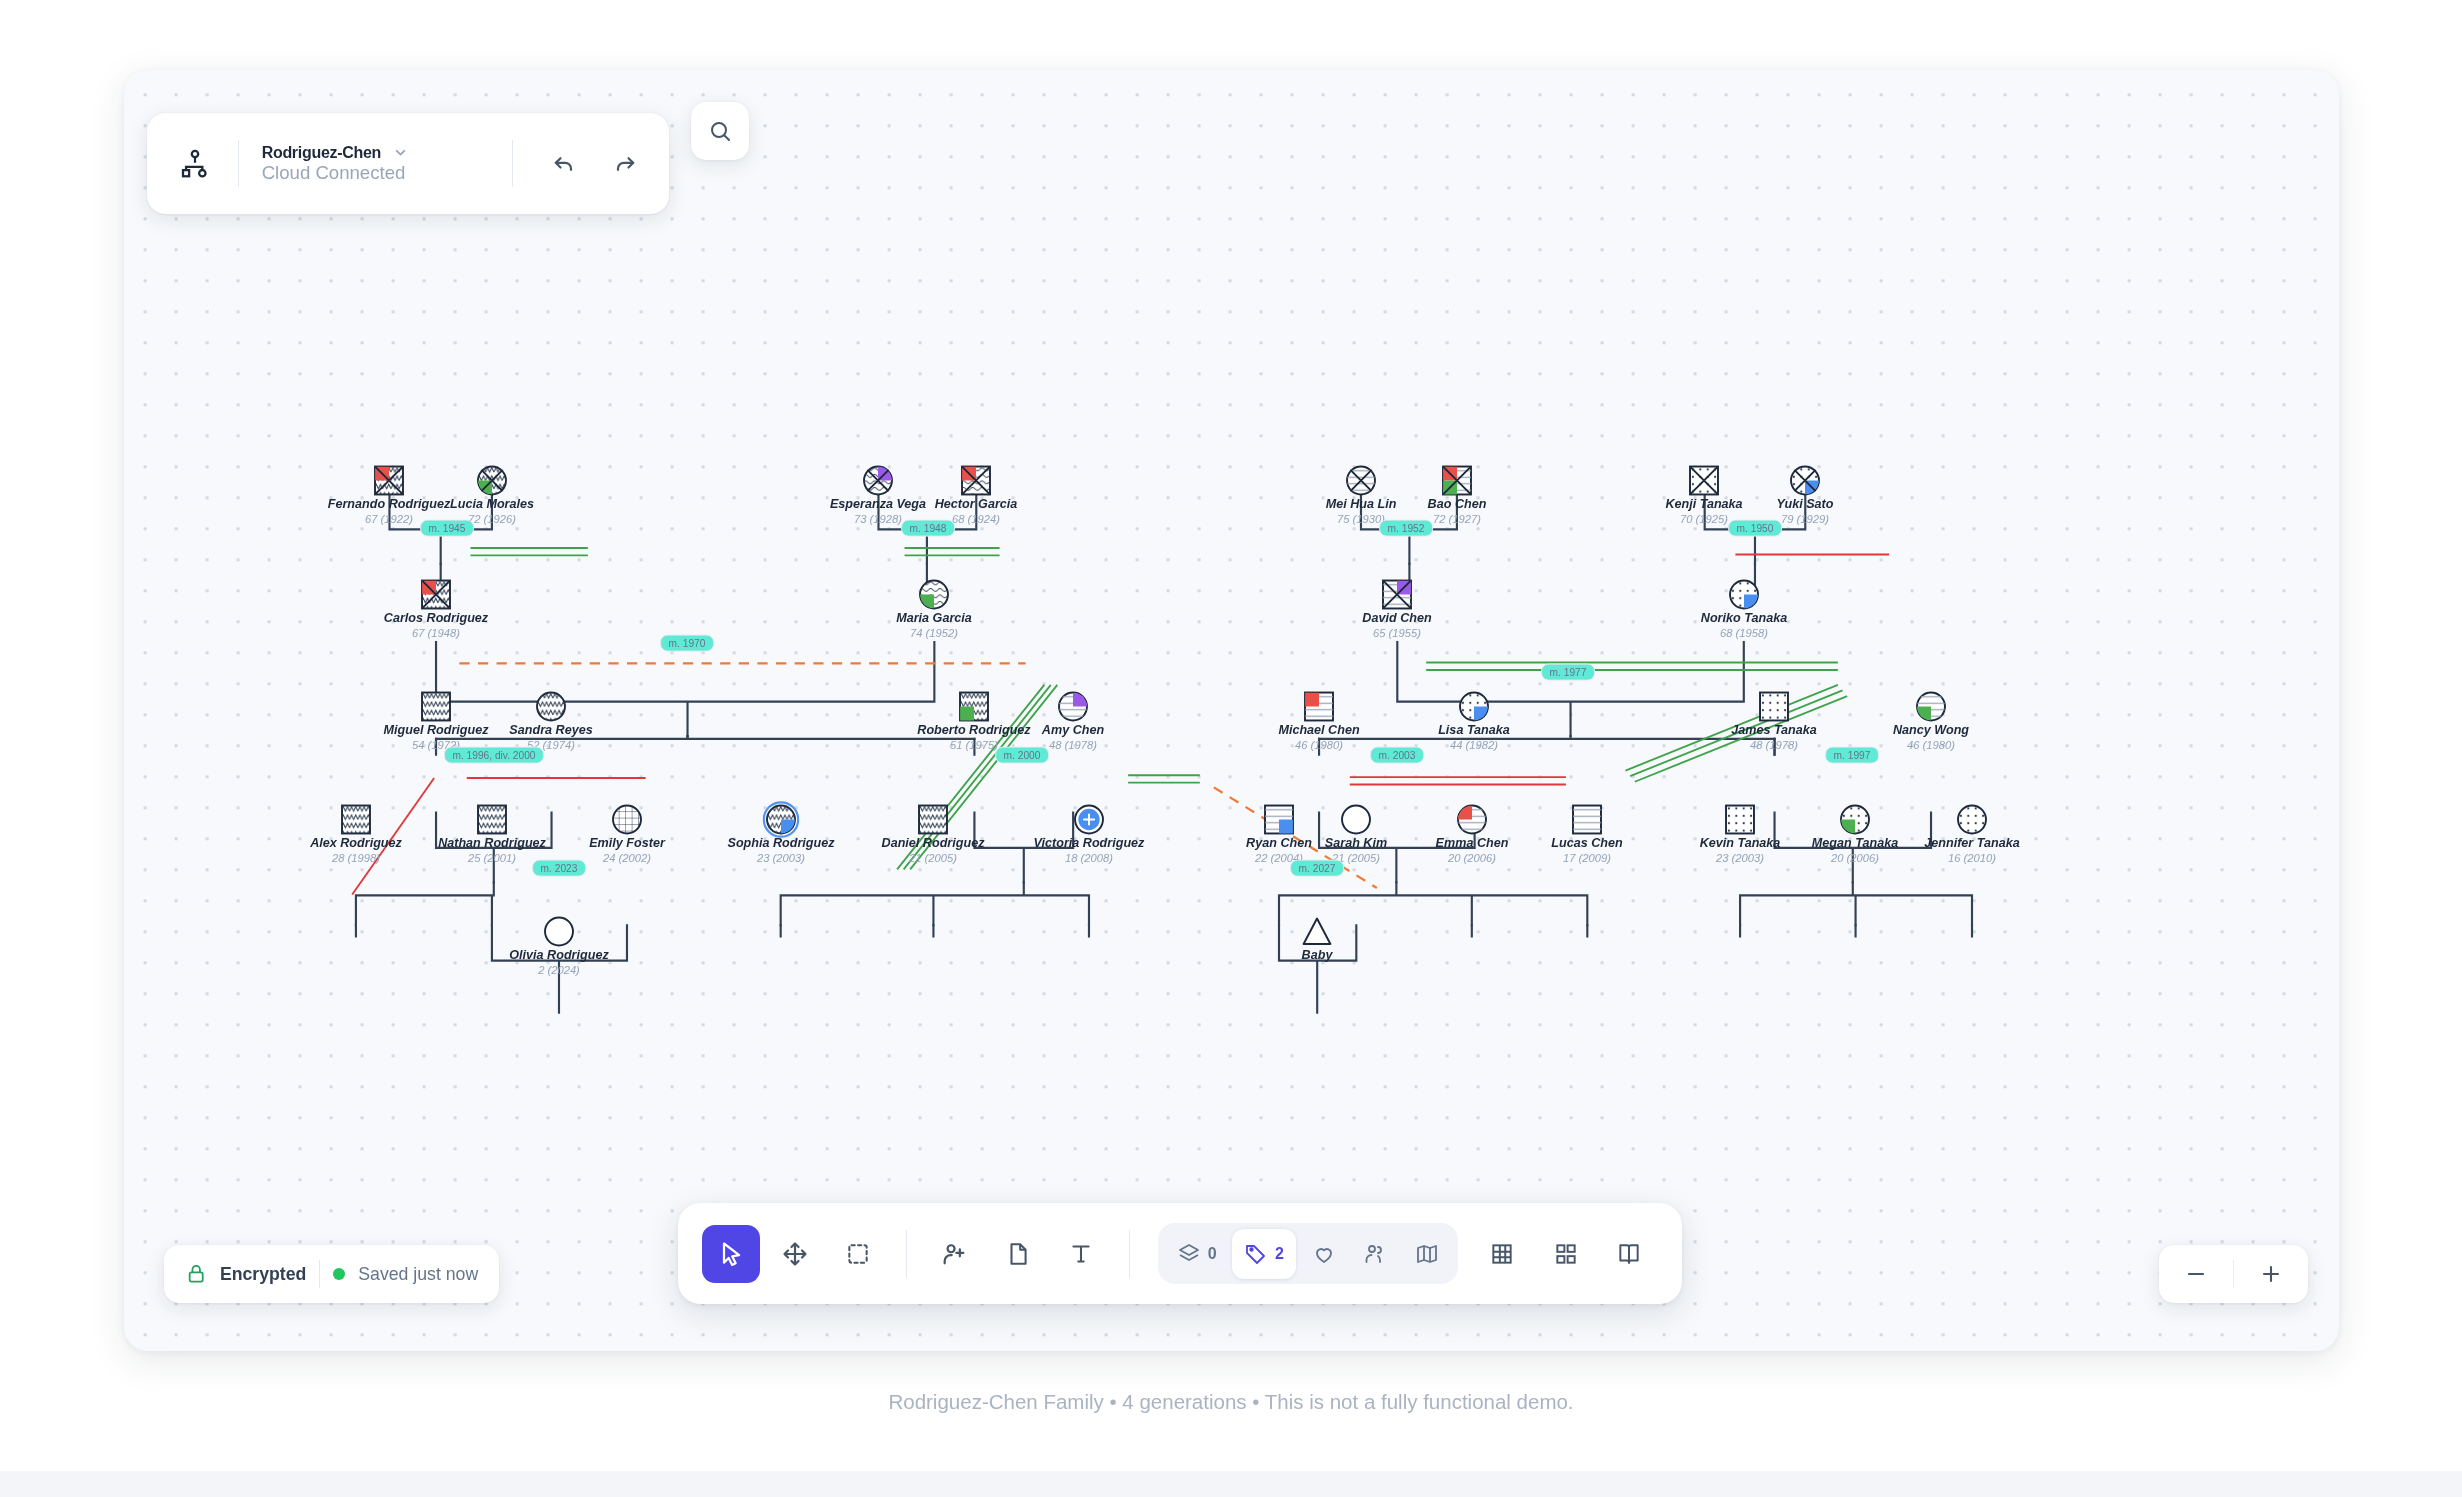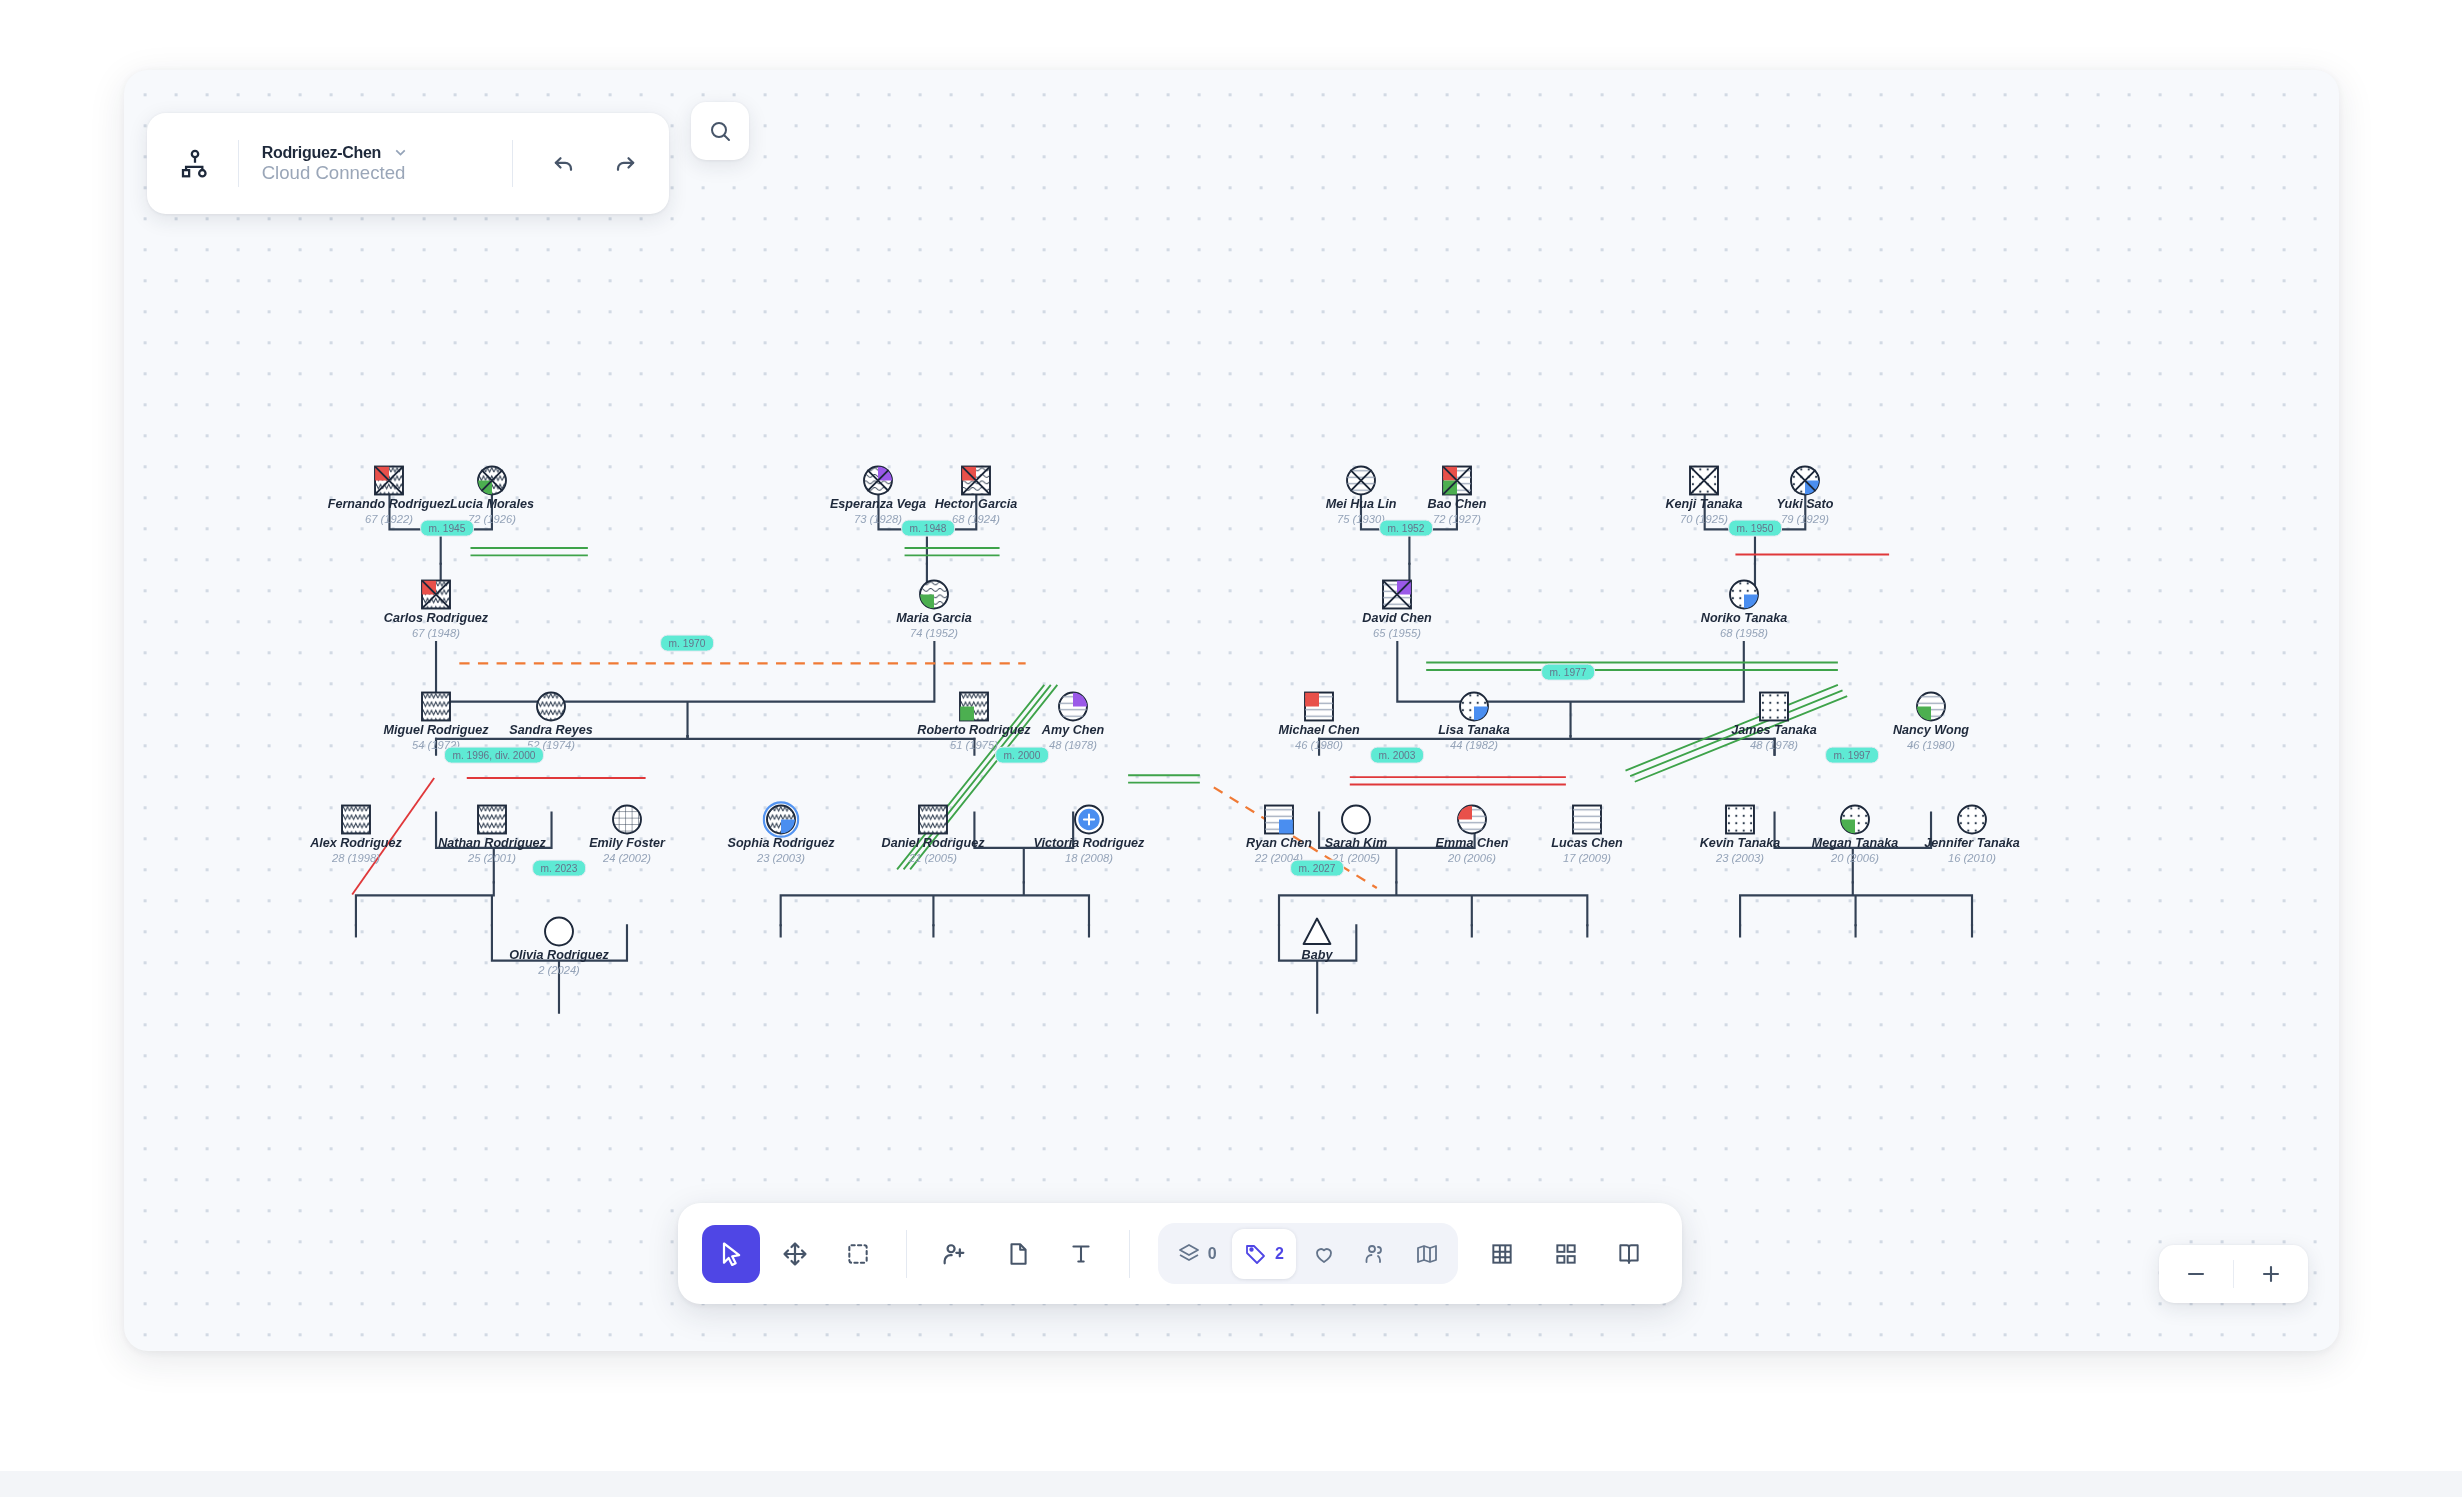--- a/index.html
+++ b/index.html
@@ -1019,30 +1019,43 @@
         </svg>
     </div>
     <div class="tb-btn">
       <svg width="26" height="26" viewBox="0 0 24 24" fill="none" stroke="currentColor" stroke-width="1.8" stroke-linejoin="round">
           <path d="M4 4h6a2 2 0 0 1 2 2v14a2 2 0 0 0-2-2H4z"></path>
           <path d="M20 4h-6a2 2 0 0 0-2 2v14a2 2 0 0 1 2-2h6z"></path>
         </svg>
     </div>
   </div>
 
+  <div class="status-pill">
+    <span>
+      <svg width="22.4" height="22.4" viewBox="0 0 24 24" fill="none" stroke="#22a05c" stroke-width="1.9" stroke-linejoin="round">
+        <rect x="5" y="10" width="14" height="10" rx="2"></rect>
+          <path d="M8 10V7a4 4 0 0 1 8 0v3"></path>
+      </svg>
+    </span>
+    <span class="sp-text">Encrypted</span>
+    <span class="sp-div"></span>
+    <span class="sp-dot"></span>
+    <span class="sp-saved">Saved just now</span>
+  </div>
 
   <div class="zoom-ctl">
     <div class="zc-btn">
       <svg width="24" height="24" viewBox="0 0 24 24" fill="none" stroke="currentColor" stroke-width="2.1" stroke-linecap="round">
           <path d="M5 12h14"></path>
         </svg>
     </div>
     <div class="zc-div"></div>
     <div class="zc-btn">
       <svg width="24" height="24" viewBox="0 0 24 24" fill="none" stroke="currentColor" stroke-width="2.1" stroke-linecap="round">
           <path d="M12 5v14M5 12h14"></path>
         </svg>
     </div>
   </div>
 
+  <div class="footer">Rodriguez-Chen Family • 4 generations • This is not a fully functional demo.</div>
   <div class="bottom-strip"></div>
 </div>
 
 
 </body></html>

